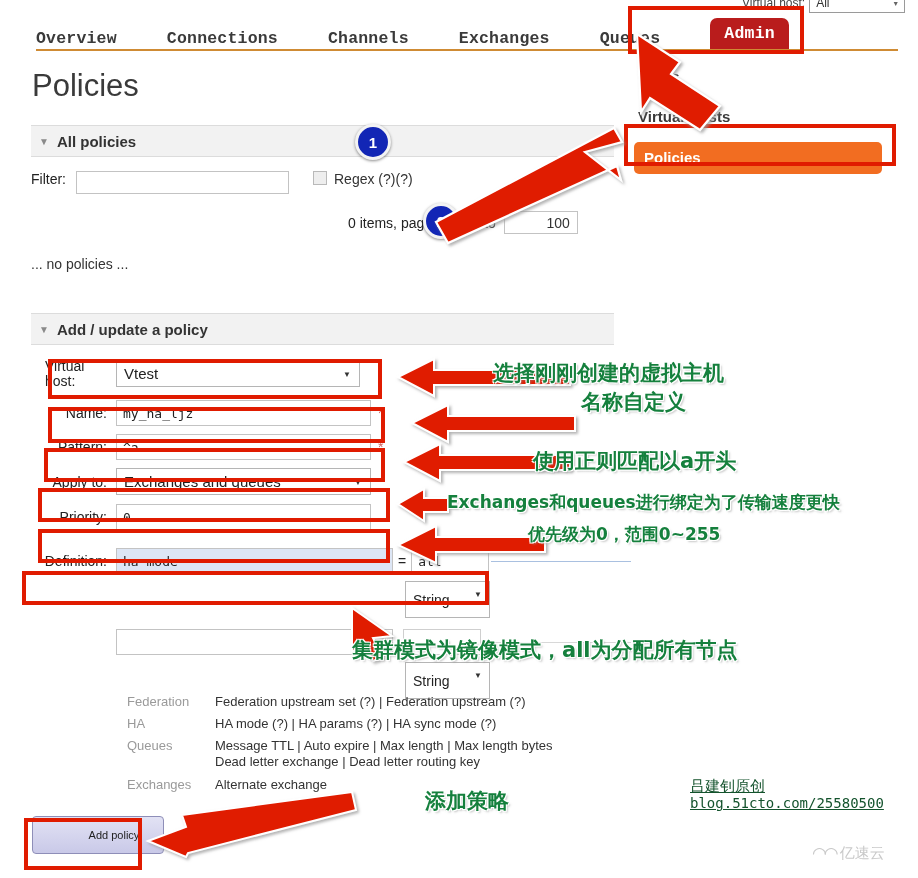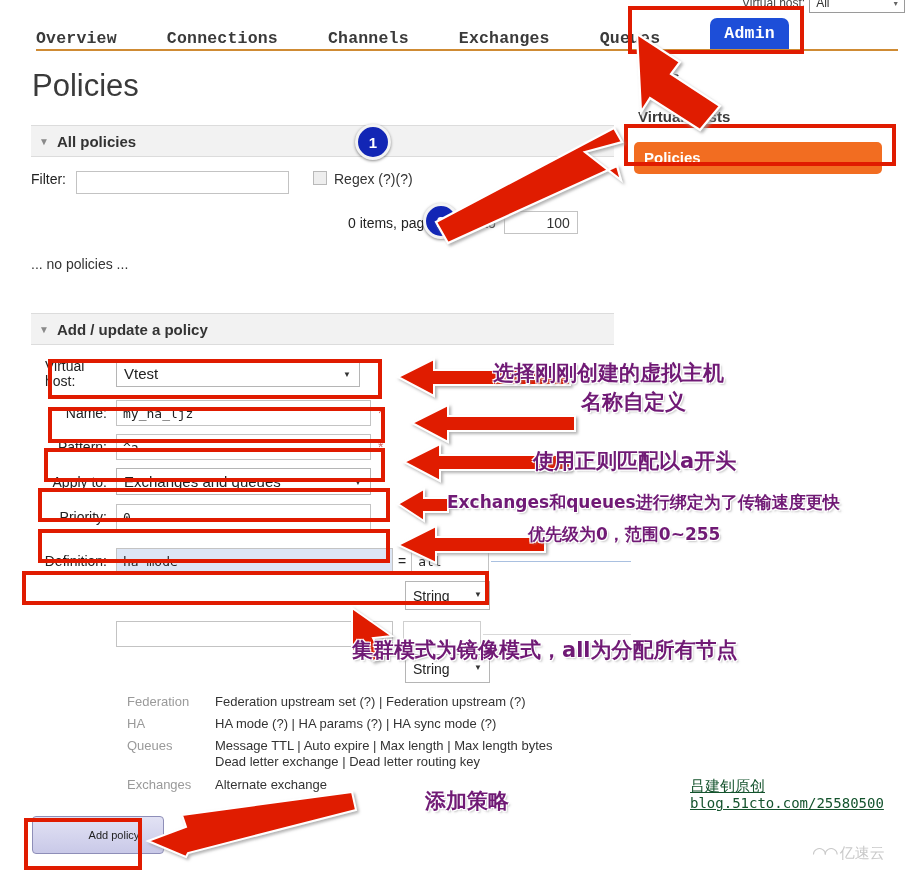--- a/index.html
+++ b/index.html
@@ -24,21 +24,21 @@
 
   #topnav{
     position:absolute;left:0;top:12px;width:918px;height:38px;
   }
   #topnav .tabs{position:absolute;left:36px;top:0;display:flex;align-items:flex-end;height:36px;font-family:Liberation Mono, monospace;}
   #topnav .tab{
     font-size:16.5px;font-weight:bold;color:#3a3a3a;margin-right:50px;
     letter-spacing:.2px;white-space:nowrap;cursor:pointer;
   }
   #topnav .tab.admin{
-    background:#1d4ed8;color:#fff;padding:6px 14px 7px 14px;
+    background:#b91c1c;color:#fff;padding:6px 14px 7px 14px;
     border-radius:7px 7px 0 0;margin-right:0;position:relative;top:2px;
   }
   #navline{position:absolute;left:36px;top:49px;width:862px;height:2px;background:#cf8b34;}
 
   
   #sidebar{position:absolute;left:634px;top:62px;width:262px;}
   #sidebar .s-item{
     font-size:15px;font-weight:bold;color:#3a3a3a;padding:6px 0 6px 4px;margin-bottom:11px;
     cursor:pointer;
   }
@@ -91,21 +91,21 @@
     font-size:15px;color:#222;display:flex;align-items:center;padding-left:7px;position:relative;
   }
   .fselect .arr{position:absolute;right:8px;top:9px;font-size:8px;color:#333;}
   .req{color:#d06060;font-size:14px;margin-left:7px;}
 
   .def-key{width:277px;background:#dde6f5;}
   .def-eq{font-size:14px;margin:0 5px;color:#222;}
   .def-val{width:78px;}
   .def-tail{flex:1;height:1px;background:#a9c0e0;margin-left:2px;}
   .str-sel{
-    width:85px;height:29px;border:1px solid #b5b5b5;background:#fff;font-size:14px;
+    width:85px;height:37px;border:1px solid #b5b5b5;background:#fff;font-size:14px;
     display:flex;align-items:center;padding-left:7px;box-sizing:border-box;position:relative;color:#222;
   }
   .str-sel .arr{position:absolute;right:7px;top:8px;font-size:8px;color:#333;}
 
   
   #helptab{position:absolute;left:127px;top:694px;font-size:13px;color:#333;}
   #helptab tr td{vertical-align:top;padding:0 0 7px 0;}
   #helptab td.cat{color:#9a9a9a;width:78px;padding-right:10px;}
 
   
@@ -121,21 +121,21 @@
   
   .badge{
     position:absolute;width:30px;height:30px;border-radius:50%;
     background:#1226b5;border:3px solid #f3f3f3;color:#fff;font-size:15px;font-weight:bold;
     display:flex;align-items:center;justify-content:center;
     box-shadow:0 1px 3px rgba(0,0,0,.45);
   }
 
   
   .cn{
-    position:absolute;color:#701a75;font-weight:bold;white-space:nowrap;
+    position:absolute;color:#15803d;font-weight:bold;white-space:nowrap;
     text-shadow:1px 1px 0 #fff,-1px -1px 0 #fff,1px -1px 0 #fff,-1px 1px 0 #fff,2px 2px 2px rgba(150,150,150,.5);
     font-family:"DejaVu Sans","Liberation Sans",sans-serif;
   }
 
   
   #wm{position:absolute;left:690px;top:778px;text-align:left;color:#14532d;
       font-family:"DejaVu Sans Mono","Liberation Mono",monospace;line-height:17px;text-decoration:underline;}
   #wm .l1{font-size:15px;font-family:"DejaVu Sans",sans-serif;}
   #wm .l2{font-size:14px;}
   #ysy{position:absolute;left:812px;top:843px;display:flex;align-items:center;gap:4px;color:#c9c9c9;font-size:15px;}

